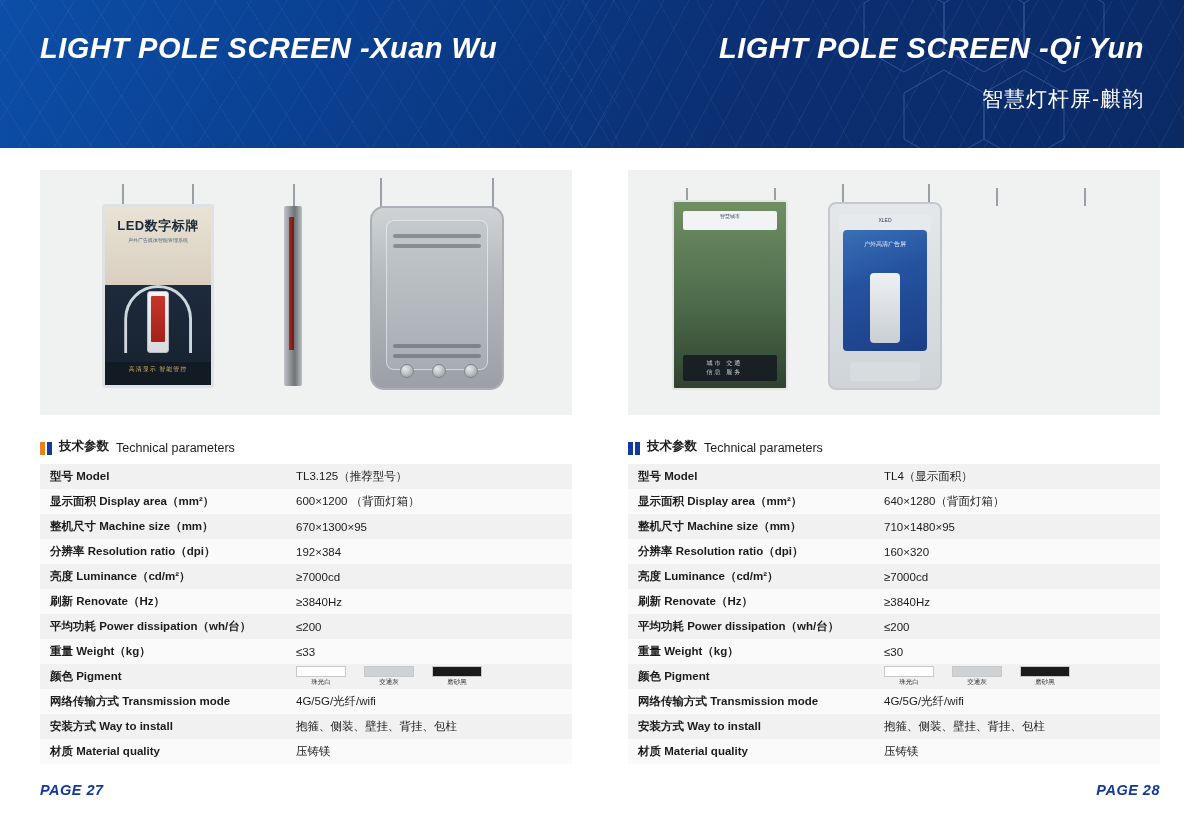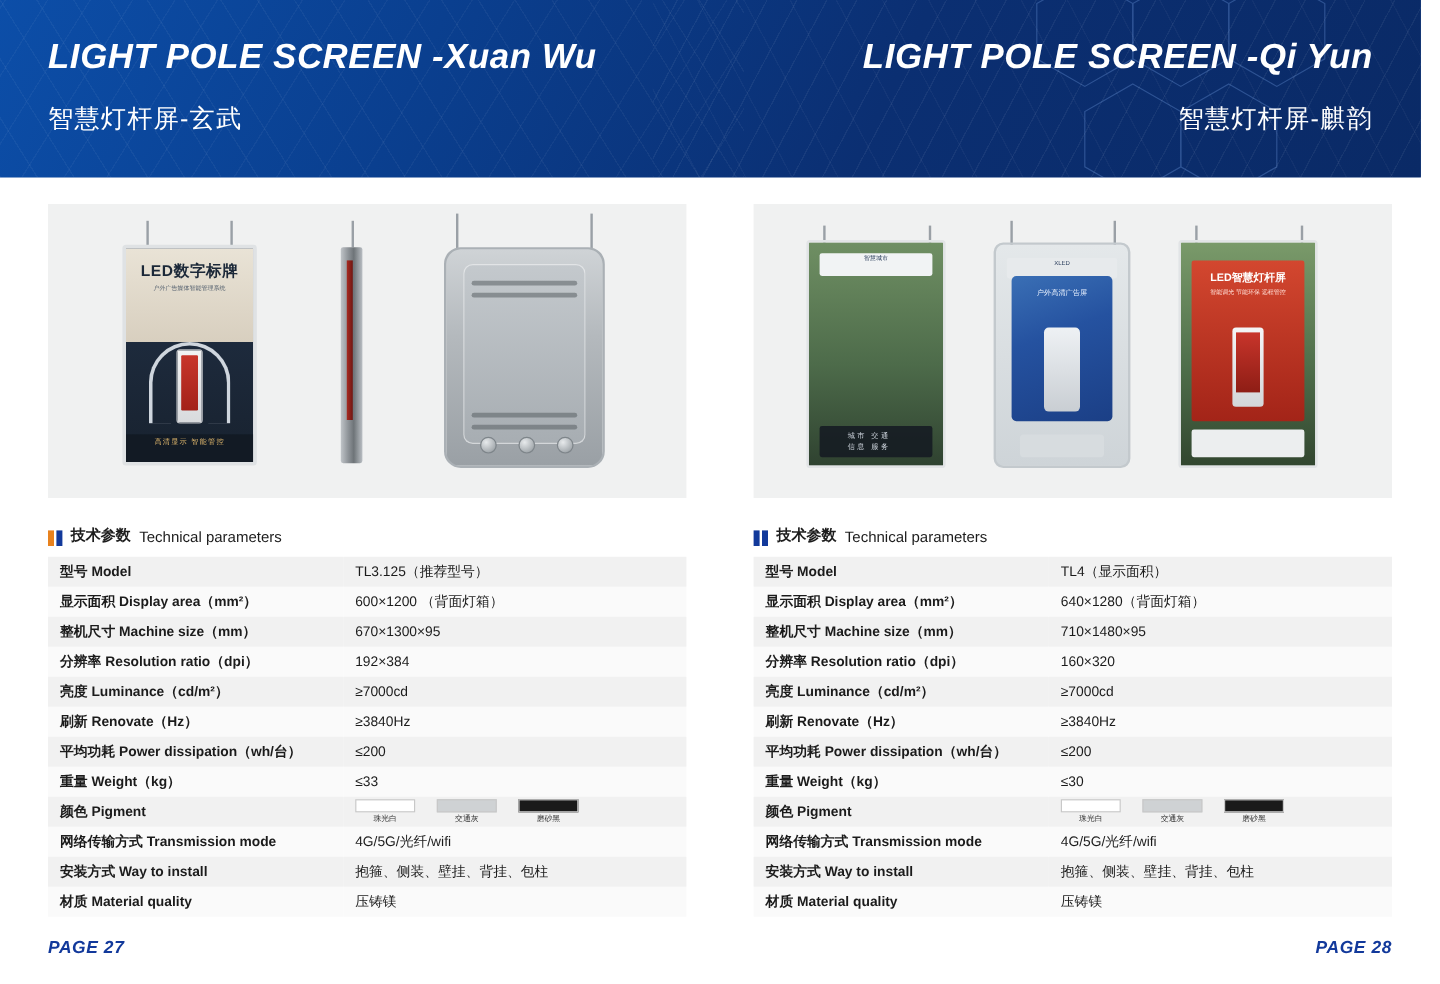--- a/index.html
+++ b/index.html
@@ -239,21 +239,20 @@
         <polygon points="60,10 100,33 100,79 60,102 20,79 20,33"></polygon>
         <polygon points="140,10 180,33 180,79 140,102 100,79 100,33"></polygon>
         <polygon points="220,10 260,33 260,79 220,102 180,79 180,33"></polygon>
         <polygon points="100,100 140,123 140,169 100,192 60,169 60,123"></polygon>
         <polygon points="180,100 220,123 220,169 180,192 140,169 140,123"></polygon>
       </g>
     </svg>
 
     <div class="head-side head-left">
       <div class="head-en">LIGHT POLE SCREEN -Xuan Wu</div>
-      <div class="head-cn">智慧灯杆屏-玄武</div>
     </div>
 
     <div class="head-side head-right">
       <div class="head-en">LIGHT POLE SCREEN -Qi Yun</div>
       <div class="head-cn">智慧灯杆屏-麒韵</div>
     </div>
   </div>
 
   <div class="content">
 
@@ -314,31 +313,20 @@
           <div class="lp-head" style="top:6%;height:9%;background:#e7eaec;">XLED</div>
           <div class="gb-screen">
             <div style="position:absolute;top:10px;left:0;right:0;text-align:center;font-size:6px;color:#eaf2ff;">户外高清广告屏</div>
             <div style="position:absolute;left:50%;transform:translateX(-50%);bottom:8px;width:30px;height:70px;border-radius:4px;background:linear-gradient(180deg,#eef1f4,#c9ced3);"></div>
           </div>
           <div class="gb-base"></div>
         </div>
 
         <div class="pole" style="left:368px; top:18px; height:18px;"></div>
         <div class="pole" style="left:456px; top:18px; height:18px;"></div>
-        <div class="panel lamp-photo" style="left:354px; top:30px; width:116px; height:190px;
-             background:linear-gradient(180deg,#7a9a6a 0%,#4f6f4b 55%,#32462f 100%);">
-          <div class="lp-screen" style="top:8%;height:72%;background:linear-gradient(180deg,#d3472f 0%,#a32418 100%);">
-            <div style="position:absolute;top:8px;left:0;right:0;text-align:center;font-size:9px;font-weight:bold;color:#fff;">LED智慧灯杆屏</div>
-            <div style="position:absolute;top:23px;left:0;right:0;text-align:center;font-size:5px;color:#ffdcd4;">智能调光 节能环保 远程管控</div>
-            <div style="position:absolute;left:50%;transform:translateX(-50%);bottom:12px;width:26px;height:66px;border-radius:3px;background:linear-gradient(180deg,#f4f5f6,#d3d6d9);">
-              <div style="position:absolute;inset:4px 3px 12px 3px;background:linear-gradient(180deg,#c8352b,#8e1d15);"></div>
-            </div>
-          </div>
-          <div style="position:absolute;left:8%;right:8%;bottom:4%;height:12%;background:#eceeef;border-radius:2px;"></div>
-        </div>
 
       </div>
     </div>
 
     <div class="spec left">
       <div class="spec-title">
         <span class="bars">
           <span class="bar-o"></span>
             <span class="bar-b"></span>
         </span>

